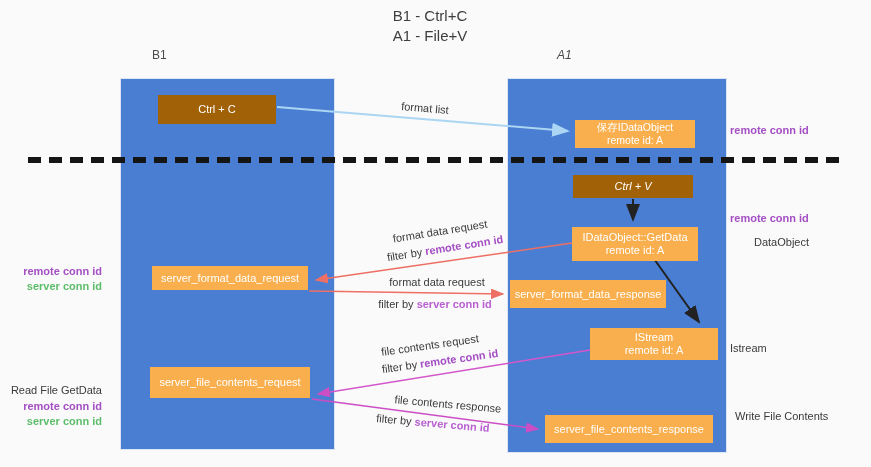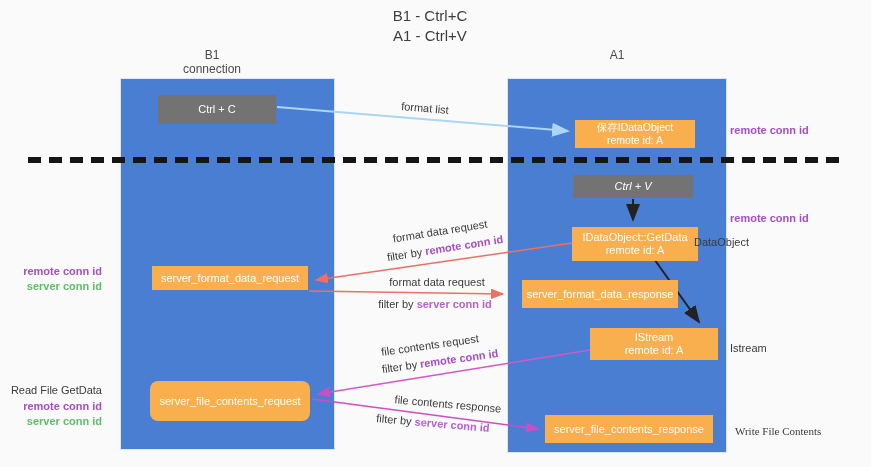--- a/index.html
+++ b/index.html
@@ -1,52 +1,51 @@
 <!DOCTYPE html>
 <html><head>
 <meta charset="utf-8">
 <style>
   html,body{margin:0;padding:0;background:#fafafa;}
   .canvas{position:relative;width:871px;height:467px;background:#fafafa;overflow:hidden;
           font-family:"Liberation Sans","DejaVu Sans",sans-serif;color:#3a3a3a;}
   .title{position:absolute;left:330px;top:6px;width:200px;text-align:center;
          font-size:15px;line-height:20px;color:#3d3d3d;}
-  .lane-header{position:absolute;width:120px;text-align:center;font-size:12px;line-height:14px;color:#4a4a4a;}
+  .lane-header{position:absolute;width:120px;font-size:12px;line-height:14px;color:#4a4a4a;}
   .lane{position:absolute;background:#4a7ed3;border:1px solid #dce5f5;box-sizing:border-box;}
   .box{position:absolute;display:flex;flex-direction:column;align-items:center;justify-content:center;
        color:#fff;font-size:11px;line-height:13px;text-align:center;}
   .box.orange{background:#f9af4d;align-items:center;}
-  .box.green{background:#737373;}
+  .box.green{background:#a16207;}
   .dashed-line{position:absolute;left:28px;top:157px;width:817px;height:6px;
                background:repeating-linear-gradient(90deg,#151515 0 13px,transparent 13px 21px);}
   .alabel{position:absolute;white-space:nowrap;font-size:11px;color:#3a3a3a;}
   .alabel .term{font-weight:bold;margin-left:3px;}
   .purple{color:#a44fc4;}
   .orchid{color:#b95fd2;}
   .greentxt{color:#5cbd6a;}
   .side-label{position:absolute;font-size:11px;white-space:nowrap;}
   .side-label.bold{font-weight:bold;}
   .left-col{text-align:right;width:102px;left:0;}
   svg.overlay{position:absolute;left:0;top:0;pointer-events:none;}
 </style>
 </head>
 <body>
 
 <div class="canvas">
 
   <div class="title">
     <div>B1 - Ctrl+C</div>
-    <div>A1 - Ctrl+V</div>
+    <div>A1 - File+V</div>
   </div>
 
   <div class="lane-header" style="left:152px;top:48px;">
     <div>B1</div>
-    <div>connection</div>
   </div>
-  <div class="lane-header" style="left:557px;top:48px;">
+  <div class="lane-header" style="left:557px;top:48px;font-style:italic;">
     <div>A1</div>
   </div>
 
   <div class="lane" style="left:120px;top:78px;width:215px;height:372px;"></div>
   <div class="lane" style="left:507px;top:78px;width:220px;height:375px;"></div>
 
   <div class="dashed-line"></div>
 
   <svg class="overlay" width="871" height="467" viewBox="0 0 871 467">
     <defs>
@@ -87,30 +86,30 @@
 
   <div class="box orange" style="left:572px;top:227px;width:126px;height:34px;">
     <div>IDataObject::GetData</div>
     <div>remote id: A</div>
   </div>
 
   <div class="box orange" style="left:152px;top:266px;width:156px;height:24px;">
     <div>server_format_data_request</div>
   </div>
 
-  <div class="box orange" style="left:510px;top:280px;width:156px;height:28px;margin-left:12px;">
+  <div class="box orange" style="left:510px;top:280px;width:156px;height:28px;">
     <div>server_format_data_response</div>
   </div>
 
   <div class="box orange" style="left:590px;top:328px;width:128px;height:32px;">
     <div>IStream</div>
     <div>remote id: A</div>
   </div>
 
-  <div class="box orange" style="left:150px;top:381px;width:160px;height:40px;border-radius:8px;">
+  <div class="box orange" style="left:150px;top:367px;width:160px;height:31px;">
     <div>server_file_contents_request</div>
   </div>
 
   <div class="box orange" style="left:545px;top:415px;width:168px;height:28px;">
     <div>server_file_contents_response</div>
   </div>
 
   <div class="alabel" style="left:425px;top:108px;transform:translate(-50%,-50%) rotate(5deg);">format list</div>
 
   <div class="alabel" style="left:440px;top:231px;transform:translate(-50%,-50%) rotate(-9deg);">format data request</div>
@@ -128,23 +127,23 @@
     <span>filter by</span><span class="term purple">remote conn id</span>
   </div>
 
   <div class="alabel" style="left:448px;top:404px;transform:translate(-50%,-50%) rotate(5deg);">file contents response</div>
   <div class="alabel" style="left:433px;top:423px;transform:translate(-50%,-50%) rotate(5deg);">
     <span>filter by</span><span class="term orchid">server conn id</span>
   </div>
 
   <div class="side-label bold purple" style="left:730px;top:124px;">remote conn id</div>
   <div class="side-label bold purple" style="left:730px;top:212px;">remote conn id</div>
-  <div class="side-label" style="left:694px;top:236px;">DataObject</div>
+  <div class="side-label" style="left:754px;top:236px;">DataObject</div>
   <div class="side-label" style="left:730px;top:342px;">Istream</div>
-  <div class="side-label" style="left:735px;top:425px;font-family:Liberation Serif, serif;">Write File Contents</div>
+  <div class="side-label" style="left:735px;top:410px;">Write File Contents</div>
 
   <div class="side-label bold purple left-col" style="top:265px;">remote conn id</div>
   <div class="side-label bold greentxt left-col" style="top:280px;">server conn id</div>
   <div class="side-label left-col" style="top:384px;">Read File GetData</div>
   <div class="side-label bold purple left-col" style="top:400px;">remote conn id</div>
   <div class="side-label bold greentxt left-col" style="top:415px;">server conn id</div>
 
 </div>
 
 </body></html>

